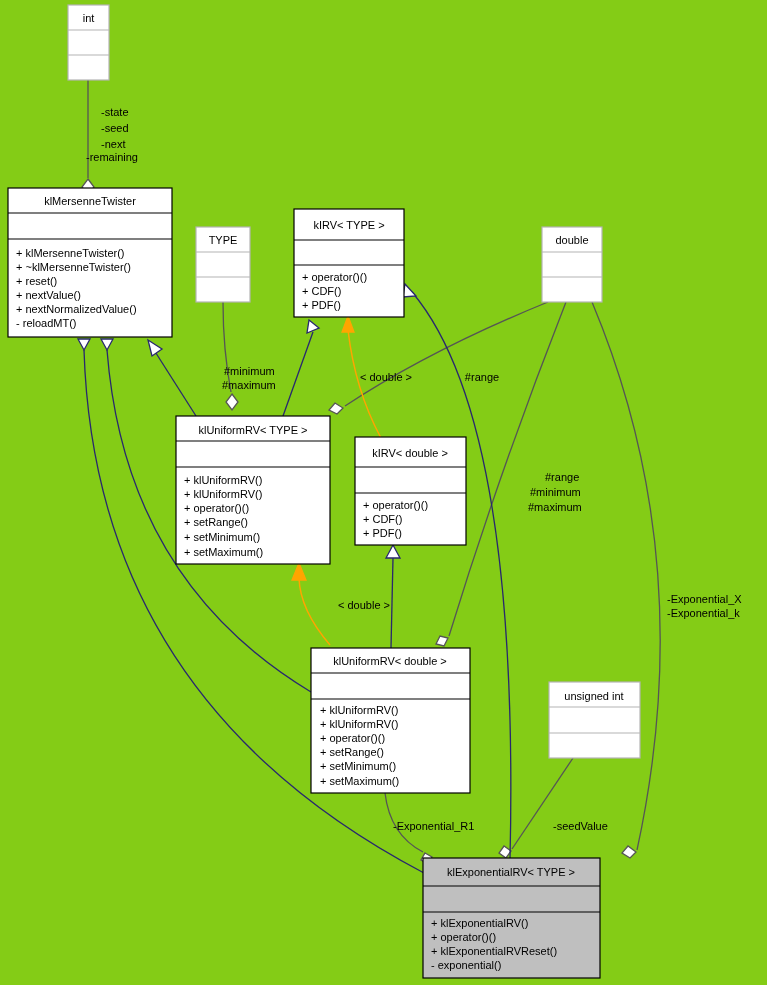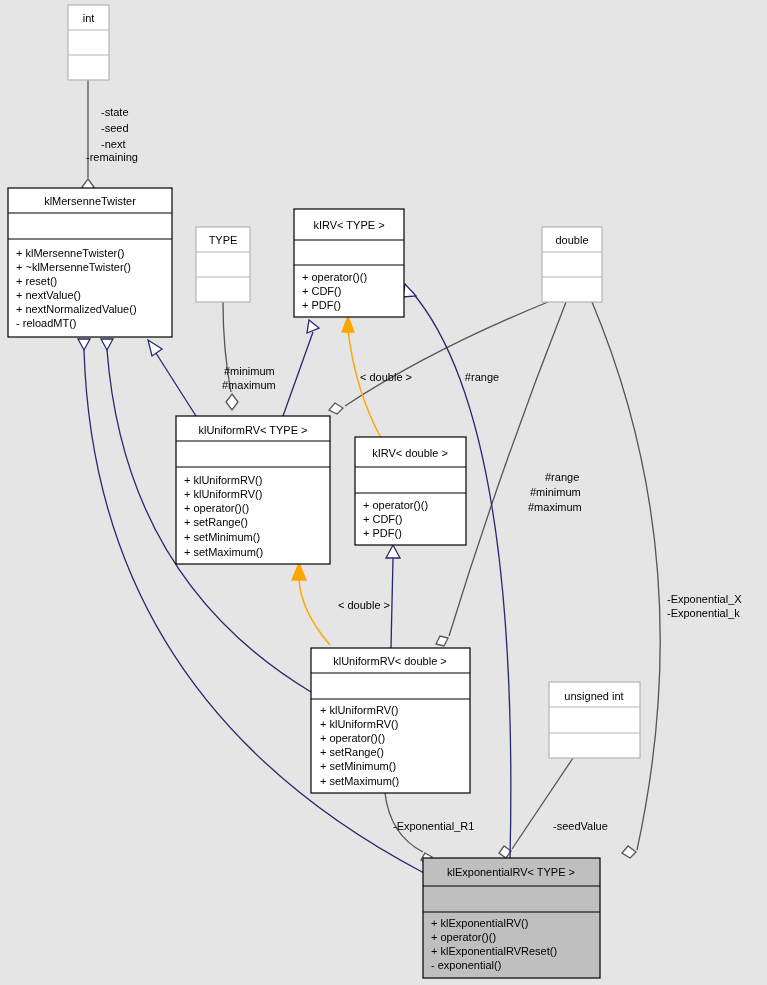--- a/index.html
+++ b/index.html
@@ -7,21 +7,21 @@
     padding: 0;
     background: #ffffff;
   }
   body {
     font-family: "Liberation Sans", sans-serif;
   }
   #diagram-root {
     position: relative;
     width: 767px;
     height: 985px;
-    background: #e5e5e5;
+    background: #84cc16;
     overflow: hidden;
   }
   svg.diagram {
     display: block;
     width: 767px;
     height: 985px;
   }
   .cls-title, .cls-member, .edge-label {
     font-family: "Liberation Sans", sans-serif;
     font-size: 11px;

